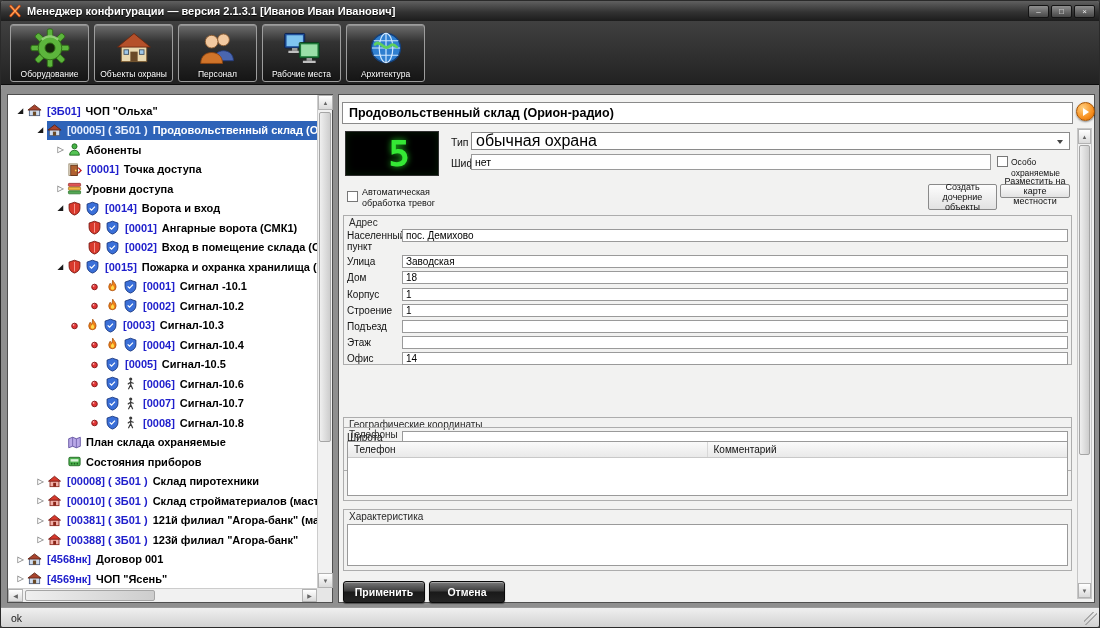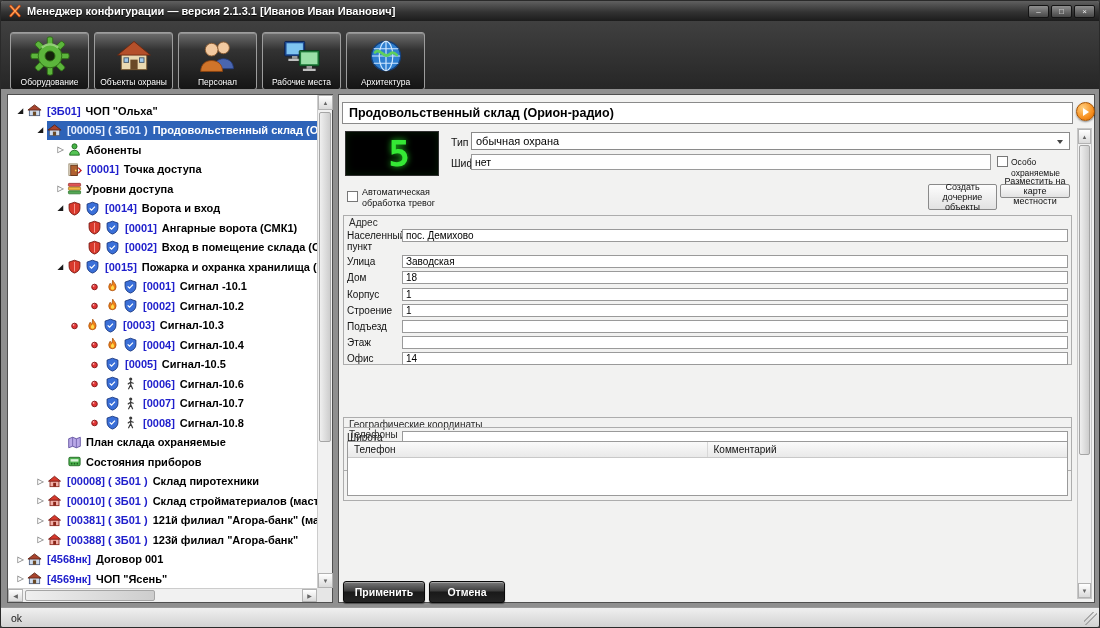--- a/index.html
+++ b/index.html
@@ -8,21 +8,21 @@
 
   
   .titlebar { position:absolute; left:0; top:0; right:0; height:20px; background:linear-gradient(#606060,#333 55%,#1c1c1c); display:flex; align-items:center; padding:0 4px; }
   .app-logo { width:14px; height:14px; margin:0 5px 0 3px; flex:none; }
   .app-logo svg { width:14px; height:14px; display:block; }
   .win-title { font-size:11px; font-weight:bold; color:#fff; text-shadow:0 1px 1px #000; white-space:nowrap; }
   .win-controls { margin-left:auto; display:flex; gap:2px; }
   .win-btn { width:21px; height:13px; background:linear-gradient(#8f8f8f,#474747); border:1px solid #141414; border-radius:2px; color:#eee; font-size:8px; line-height:11px; text-align:center; cursor:default; }
 
   
-  .toolbar { position:absolute; left:0; top:20px; right:0; height:80px; background:linear-gradient(#404040,#222); border-bottom:1px solid #0c0c0c; display:flex; align-items:center; padding-left:9px; gap:5px; }
+  .toolbar { position:absolute; left:0; top:20px; right:0; height:64px; background:linear-gradient(#404040,#222); border-bottom:1px solid #0c0c0c; display:flex; align-items:center; padding-left:9px; gap:5px; }
   .tb-btn { width:79px; height:58px; background:linear-gradient(#6e6e6e,#333 30%,#151515); border:1px solid #9d9d9d; border-radius:3px; position:relative; display:flex; flex-direction:column; align-items:center; box-shadow: inset 0 1px 0 rgba(255,255,255,.25); }
   .tb-icon { margin-top:3px; width:40px; height:40px; }
   .tb-icon svg { width:40px; height:40px; display:block; }
   .tb-label { position:absolute; bottom:2px; width:100%; text-align:center; font-size:8.5px; color:#fff; text-shadow:0 1px 2px #000; white-space:nowrap; }
 
   
   .main { position:absolute; left:0; top:88px; right:0; bottom:20px; background:#8f8f8f; }
   .tree-panel { position:absolute; left:6px; top:5px; width:326px; bottom:4px; background:#fff; border:1px solid #4f4f4f; }
   .form-panel { position:absolute; left:337px; top:5px; width:757px; bottom:4px; background:#f2f2f1; border:1px solid #4f4f4f; }
 
@@ -51,21 +51,21 @@
 
   
   .form-title-input { position:absolute; left:3px; top:7px; width:731px; height:22px; border:1px solid #8a8a8a; background:#fff; font-weight:bold; font-size:12.5px; padding-left:6px; font-family:inherit; color:#000; }
   .orange-btn { position:absolute; left:737px; top:7px; width:19px; height:19px; border-radius:50%; background:radial-gradient(circle at 35% 30%, #ffd080, #f89020 60%, #d86a00); border:1px solid #a85400; box-shadow:0 1px 2px rgba(0,0,0,.45); }
   .orange-btn::after { content:""; position:absolute; left:6px; top:4.5px; border-left:6px solid #fff; border-top:4px solid transparent; border-bottom:4px solid transparent; }
 
   .lcd { position:absolute; left:6px; top:36px; width:94px; height:45px; background:#000; border:1px solid #303030; box-shadow: inset 0 0 8px #041a04; display:flex; align-items:center; justify-content:center; }
   .lcd-digit { font-family:"DejaVu Sans Mono", monospace; font-size:36px; font-weight:bold; color:#35e835; text-shadow:0 0 6px #20c020; transform:translateX(7px); }
 
   .lbl { position:absolute; font-size:10.5px; color:#111; white-space:nowrap; }
-  .combo { position:absolute; left:132px; top:37px; width:599px; height:18px; background:#fff; border:1px solid #8a8a8a; font-size:11px; line-height:16px; padding-left:4px; color:#000; }
+  .combo { position:absolute; left:132px; top:37px; width:599px; height:18px; background:#fff; border:1px solid #8a8a8a; font-size:16px; line-height:16px; padding-left:4px; color:#000; }
   .combo::after { content:""; position:absolute; right:6px; top:7px; border-top:4px solid #444; border-left:3.5px solid transparent; border-right:3.5px solid transparent; }
   .tfield { position:absolute; background:#fff; border:1px solid #9a9a9a; font-size:10.5px; padding:0 3px; font-family:inherit; color:#000; }
   .checkbox { position:absolute; width:11px; height:11px; background:#fff; border:1px solid #777; }
   .small-lbl { position:absolute; font-size:9px; color:#111; line-height:11px; }
   .lite-btn { position:absolute; background:linear-gradient(#fdfdfd,#e2e2e2); border:1px solid #8a8a8a; border-radius:2px; font-size:9px; line-height:10px; display:flex; align-items:center; justify-content:center; text-align:center; padding:1px 3px; color:#111; }
 
   .group { position:absolute; border:1px solid #adadad; left:4px; width:729px; }
   .group-title { position:absolute; top:1px; left:5px; font-size:10px; color:#2a2a2a; }
   .group-rows { position:absolute; left:3px; right:3px; top:13px; }
   .frow { display:flex; align-items:flex-start; margin-bottom:3.2px; }
@@ -725,20 +725,24 @@
       <div class="group" style="top:332px;height:74px;">
         <span class="group-title">Телефоны</span>
         <div class="phone-table">
           <div class="phone-head">
               <div class="phone-col first">Телефон</div>
               <div class="phone-col">Комментарий</div>
             </div>
         </div>
       </div>
 
+      <div class="group" style="top:414px;height:62px;">
+        <span class="group-title">Характеристика</span>
+        <div class="char-area"></div>
+      </div>
 
       <span class="dark-btn" style="left:4px;width:82px;">Применить</span>
       <span class="dark-btn" style="left:90px;width:76px;">Отмена</span>
 
       <div class="form-vscroll">
         <span class="sb-btn" style="top:0;left:0;width:13px;">▲</span>
         <span class="sb-btn" style="bottom:0;left:0;width:13px;">▼</span>
         <span class="sb-thumb" style="left:1px;right:1px;top:16px;height:310px;"></span>
       </div>
     </div>

